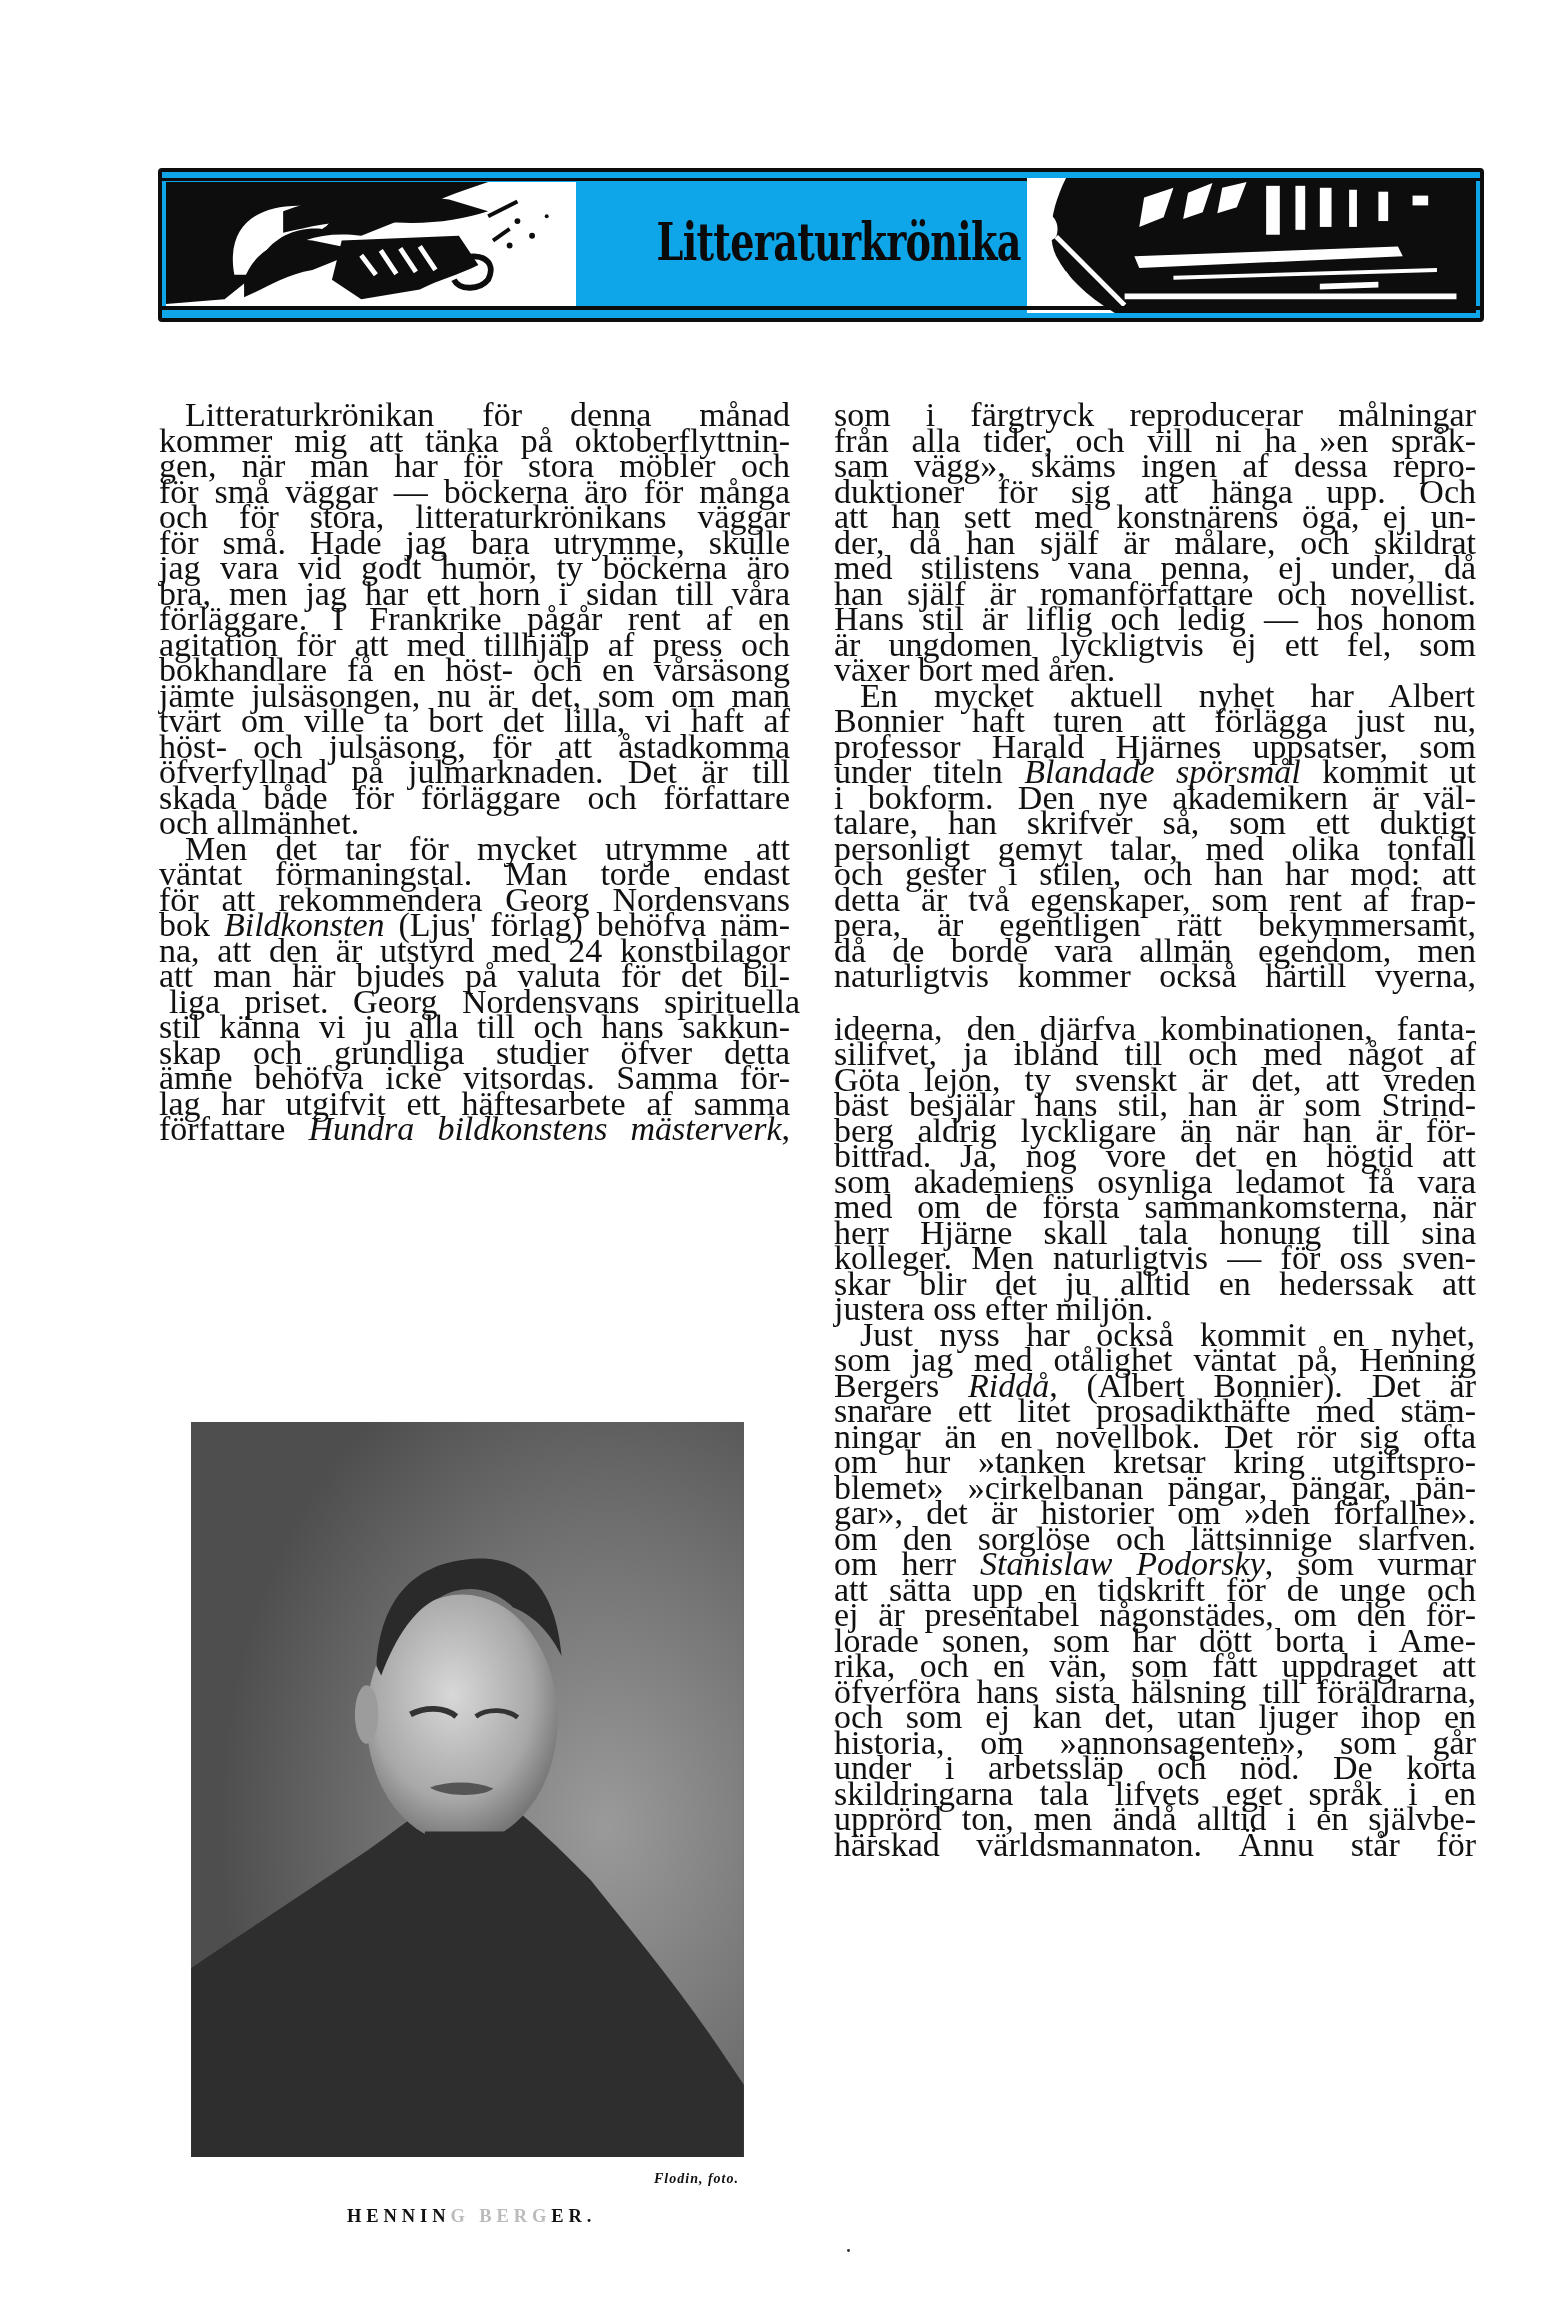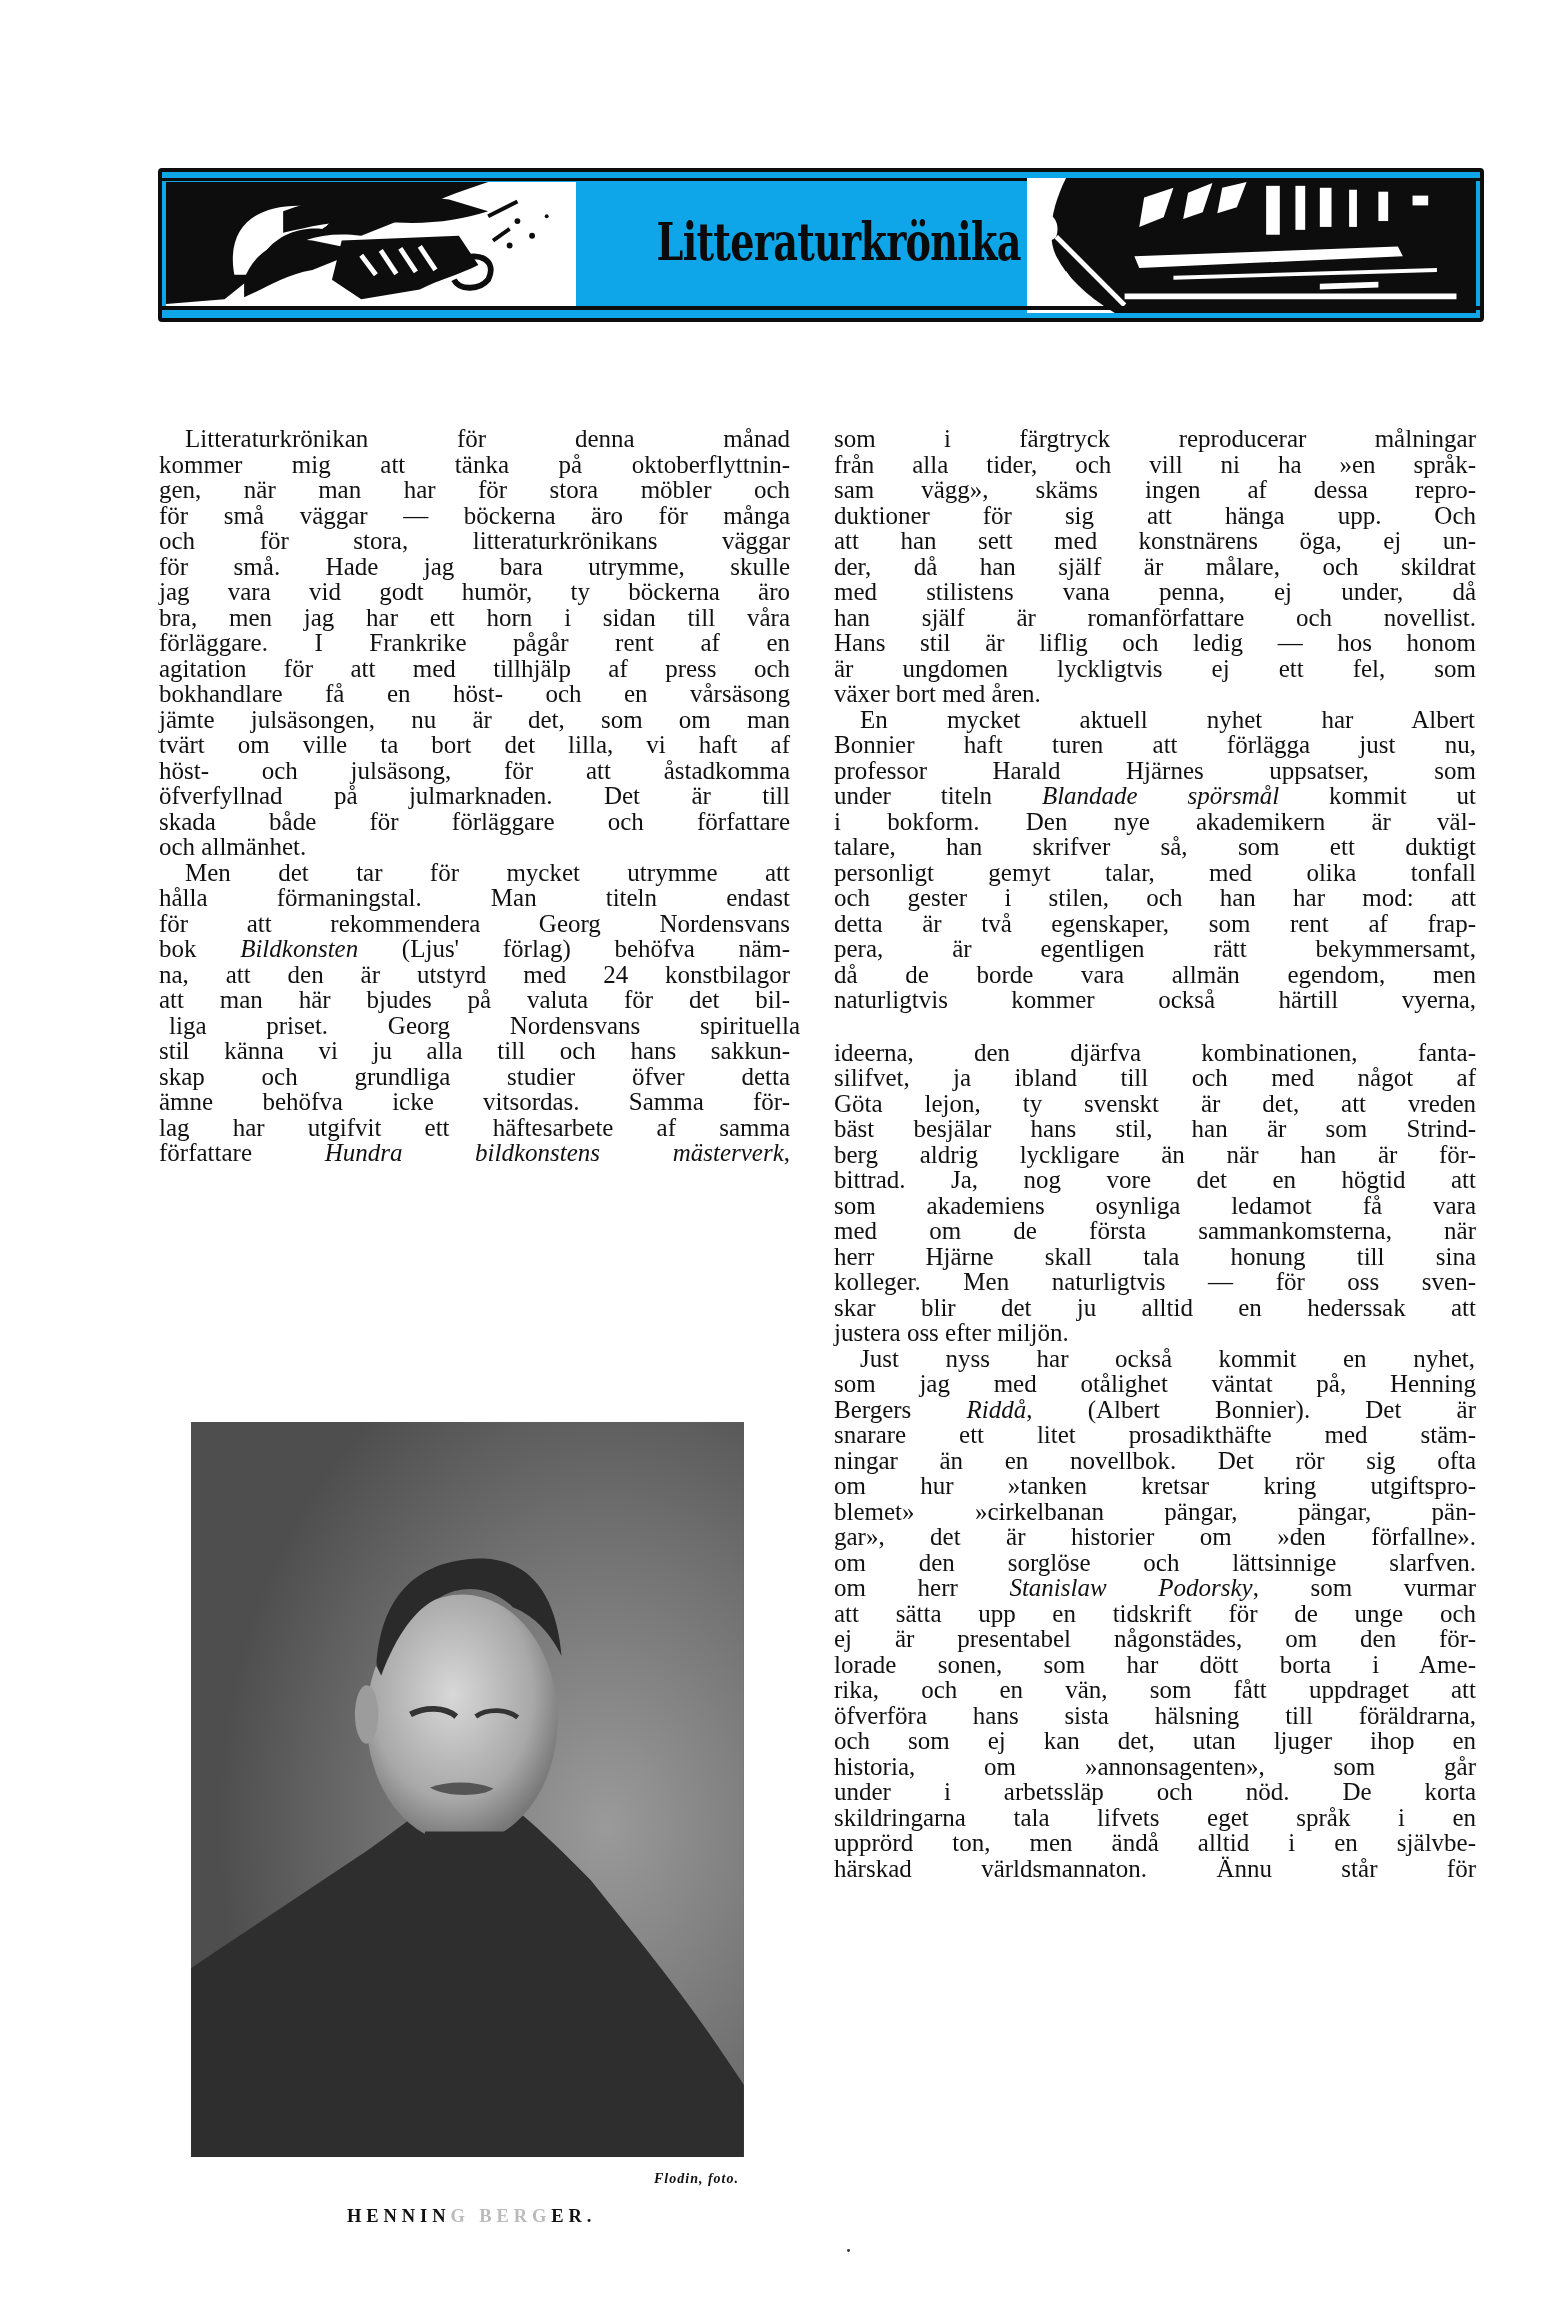--- a/index.html
+++ b/index.html
@@ -3,21 +3,21 @@
 <meta charset="utf-8">
 <style>
   html,body{margin:0;padding:0;background:#ffffff;}
   body{width:1560px;height:2322px;position:relative;overflow:hidden;font-family:"Liberation Serif","DejaVu Serif",serif;color:#111;}
   .banner{position:absolute;left:158px;top:168px;width:1326px;height:154px;background:#0ea5e9;border:4.9px solid #0d0d0d;box-sizing:border-box;border-radius:3.9px;overflow:hidden;}
   .banner .inner-line{position:absolute;left:0;right:0;bottom:7.8px;height:3.9px;background:#0d0d0d;}
   .banner .inner-line.top{top:5.9px;bottom:auto;height:2.9px;}
   .banner .art-left{position:absolute;left:3.9px;top:9.8px;width:410px;height:127px;}
   .banner .art-right{position:absolute;right:3.9px;top:5.9px;width:449px;height:135px;}
   .banner-title{position:absolute;left:429px;top:35px;width:468px;text-align:center;font-family:"DejaVu Serif",serif;font-weight:bold;font-size:53px;letter-spacing:-1px;transform:scaleX(0.72);transform-origin:center;color:#0a0a0a;line-height:68px;}
-  .col{position:absolute;top:426px;font-size:25px;line-height:25.5px;}
+  .col{position:absolute;top:402px;font-size:34px;line-height:25.5px;}
   .col.left{left:159px;width:631px;}
   .col.right{left:834px;width:642px;}
   .ln{display:block;white-space:nowrap;text-align:justify;text-align-last:justify;height:25.5px;overflow:visible;}
   .ln.last{text-align-last:left;}
   .ln.indent{padding-left:26px;}
   .it{font-style:italic;}
   .photo{position:absolute;left:191px;top:1422px;width:553px;height:735px;background:#5a5a5a;overflow:hidden;}
   .photo svg{display:block;}
   .credit{position:absolute;left:546px;top:2171px;width:193px;text-align:right;font-style:italic;font-weight:bold;font-size:14px;font-family:"Liberation Serif",serif;letter-spacing:1px;}
   .caption{position:absolute;left:347px;top:2206px;font-weight:bold;font-size:18.5px;letter-spacing:4.9px;font-family:"Liberation Serif",serif;color:#111;}
@@ -77,21 +77,21 @@
     <span class="ln" style="white-space: normal; width: 631px;">förläggare. I Frankrike pågår rent af en</span>
     <span class="ln" style="white-space: normal; width: 631px;">agitation för att med tillhjälp af press och</span>
     <span class="ln" style="white-space: normal; width: 631px;">bokhandlare få en höst- och en vårsäsong</span>
     <span class="ln" style="white-space: normal; width: 631px;">jämte julsäsongen, nu är det, som om man</span>
     <span class="ln" style="white-space: normal; width: 631px;">tvärt om ville ta bort det lilla, vi haft af</span>
     <span class="ln" style="white-space: normal; width: 631px;">höst- och julsäsong, för att åstadkomma</span>
     <span class="ln" style="white-space: normal; width: 631px;">öfverfyllnad på julmarknaden. Det är till</span>
     <span class="ln" style="white-space: normal; width: 631px;">skada både för förläggare och författare</span>
     <span class="ln last">och allmänhet.</span>
     <span class="ln indent" style="white-space: normal; width: 605px;">Men det tar för mycket utrymme att</span>
-    <span class="ln" style="white-space: normal; width: 631px;">hålla förmaningstal. Man titeln endast</span>
+    <span class="ln" style="white-space: normal; width: 631px;">väntat förmaningstal. Man torde endast</span>
     <span class="ln" style="white-space: normal; width: 631px;">för att rekommendera Georg Nordensvans</span>
     <span class="ln" style="white-space: normal; width: 631px;"><span>bok </span><span class="it">Bildkonsten</span><span> (Ljus' förlag) behöfva näm-</span></span>
     <span class="ln" style="white-space: normal; width: 631px;">na, att den är utstyrd med 24 konstbilagor</span>
     <span class="ln" style="white-space: normal; width: 631px;">att man här bjudes på valuta för det bil-</span>
     <span class="ln" style="white-space: normal; width: 631px; margin-left: 10px;">liga priset. Georg Nordensvans spirituella</span>
     <span class="ln" style="white-space: normal; width: 631px;">stil känna vi ju alla till och hans sakkun-</span>
     <span class="ln" style="white-space: normal; width: 631px;">skap och grundliga studier öfver detta</span>
     <span class="ln" style="white-space: normal; width: 631px;">ämne behöfva icke vitsordas. Samma för-</span>
     <span class="ln" style="white-space: normal; width: 631px;">lag har utgifvit ett häftesarbete af samma</span>
     <span class="ln" style="white-space: normal; width: 631px;"><span>författare </span><span class="it">Hundra bildkonstens mästerverk</span><span>,</span></span>

